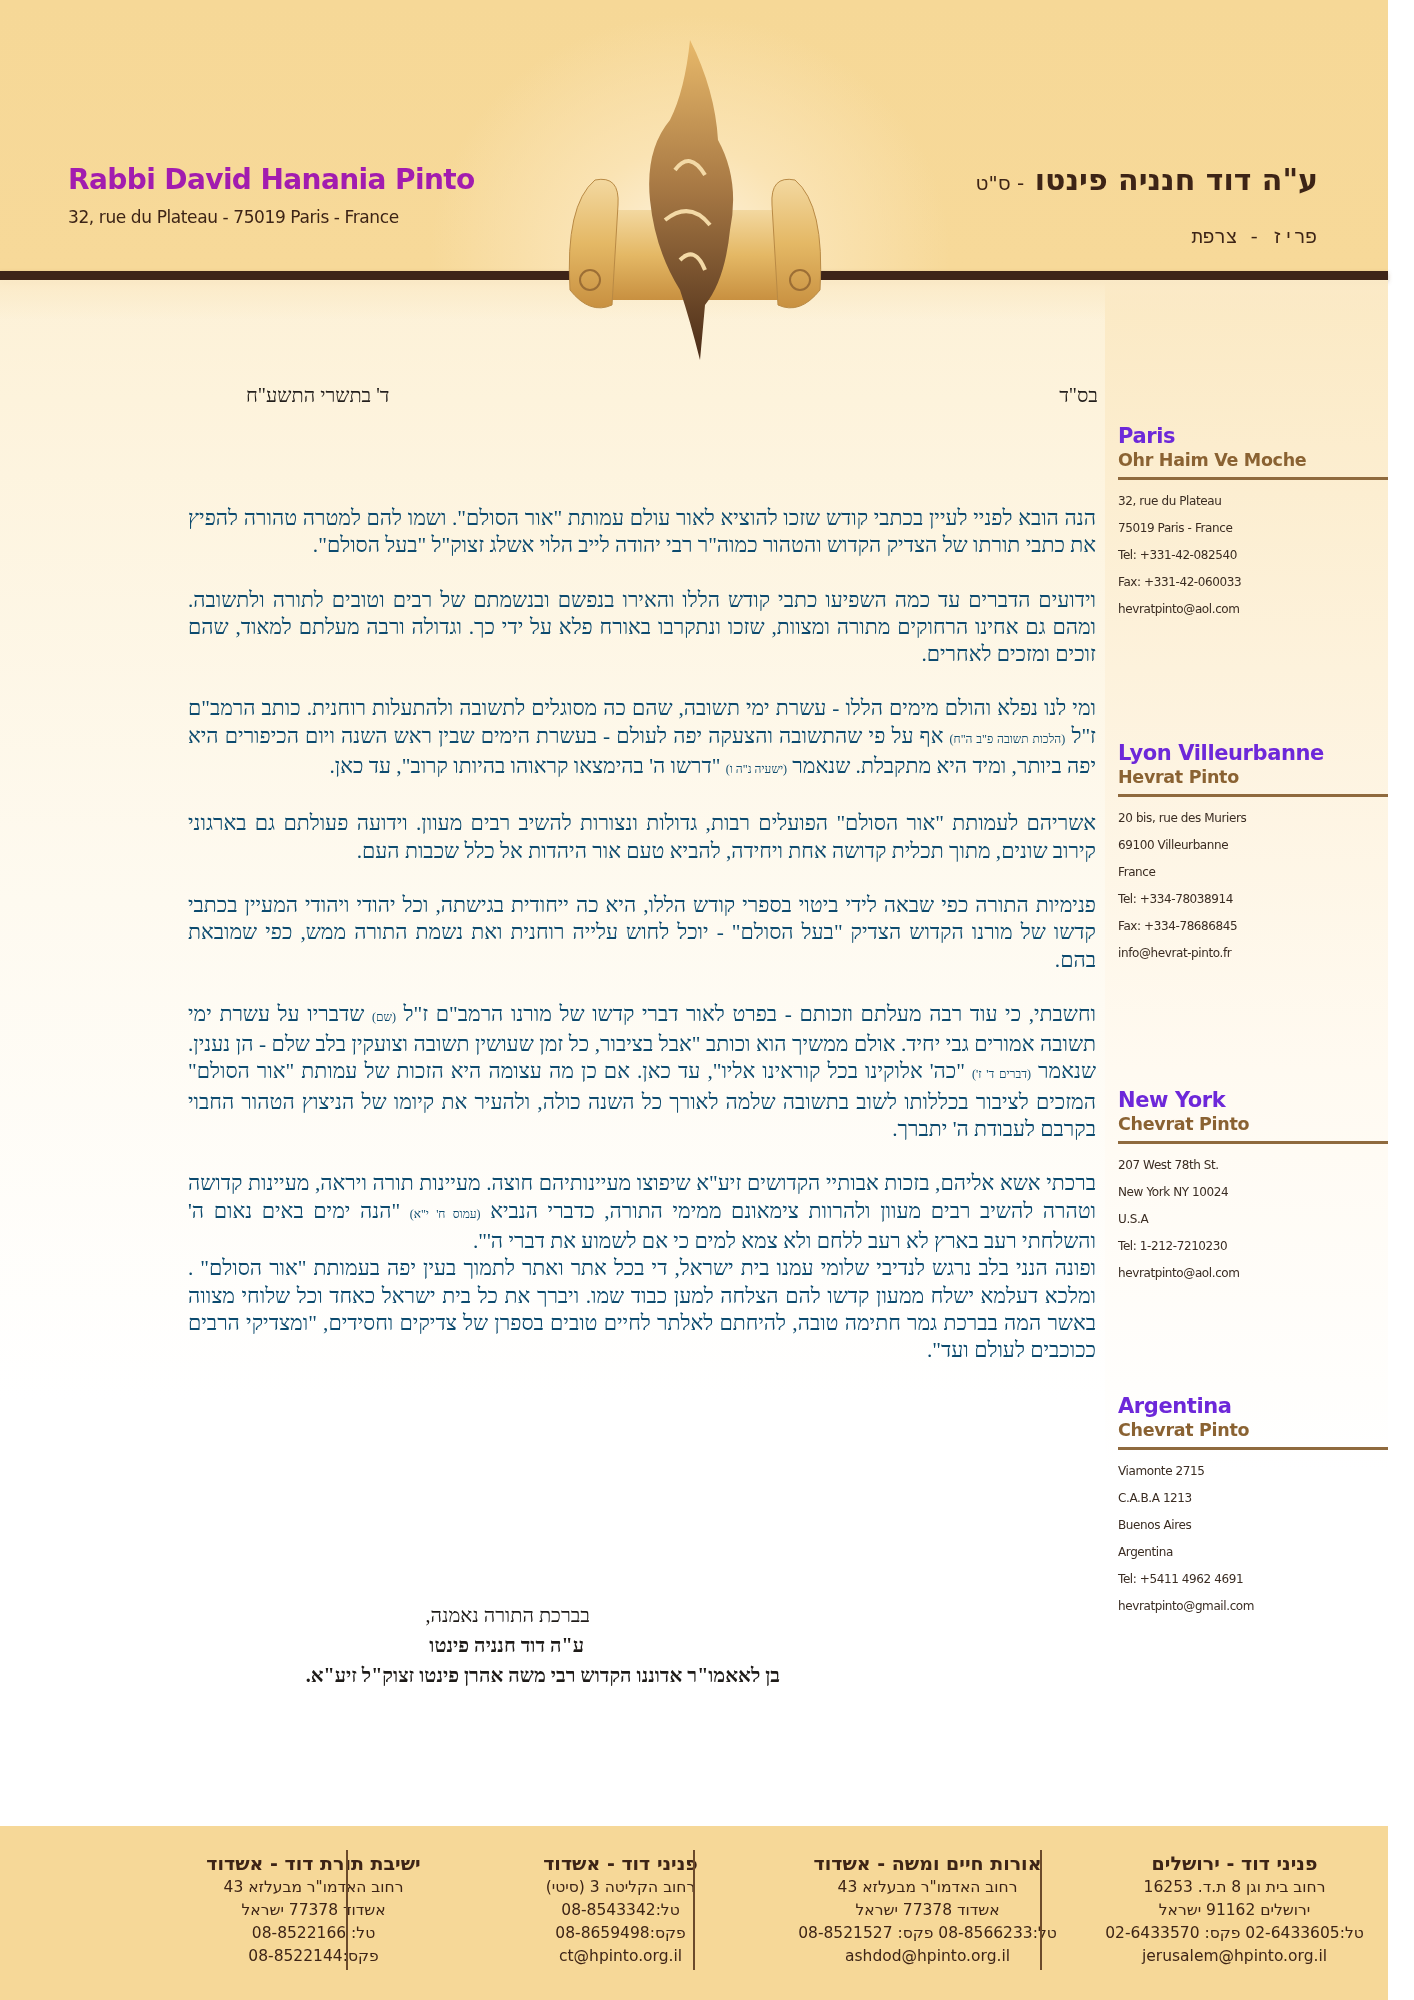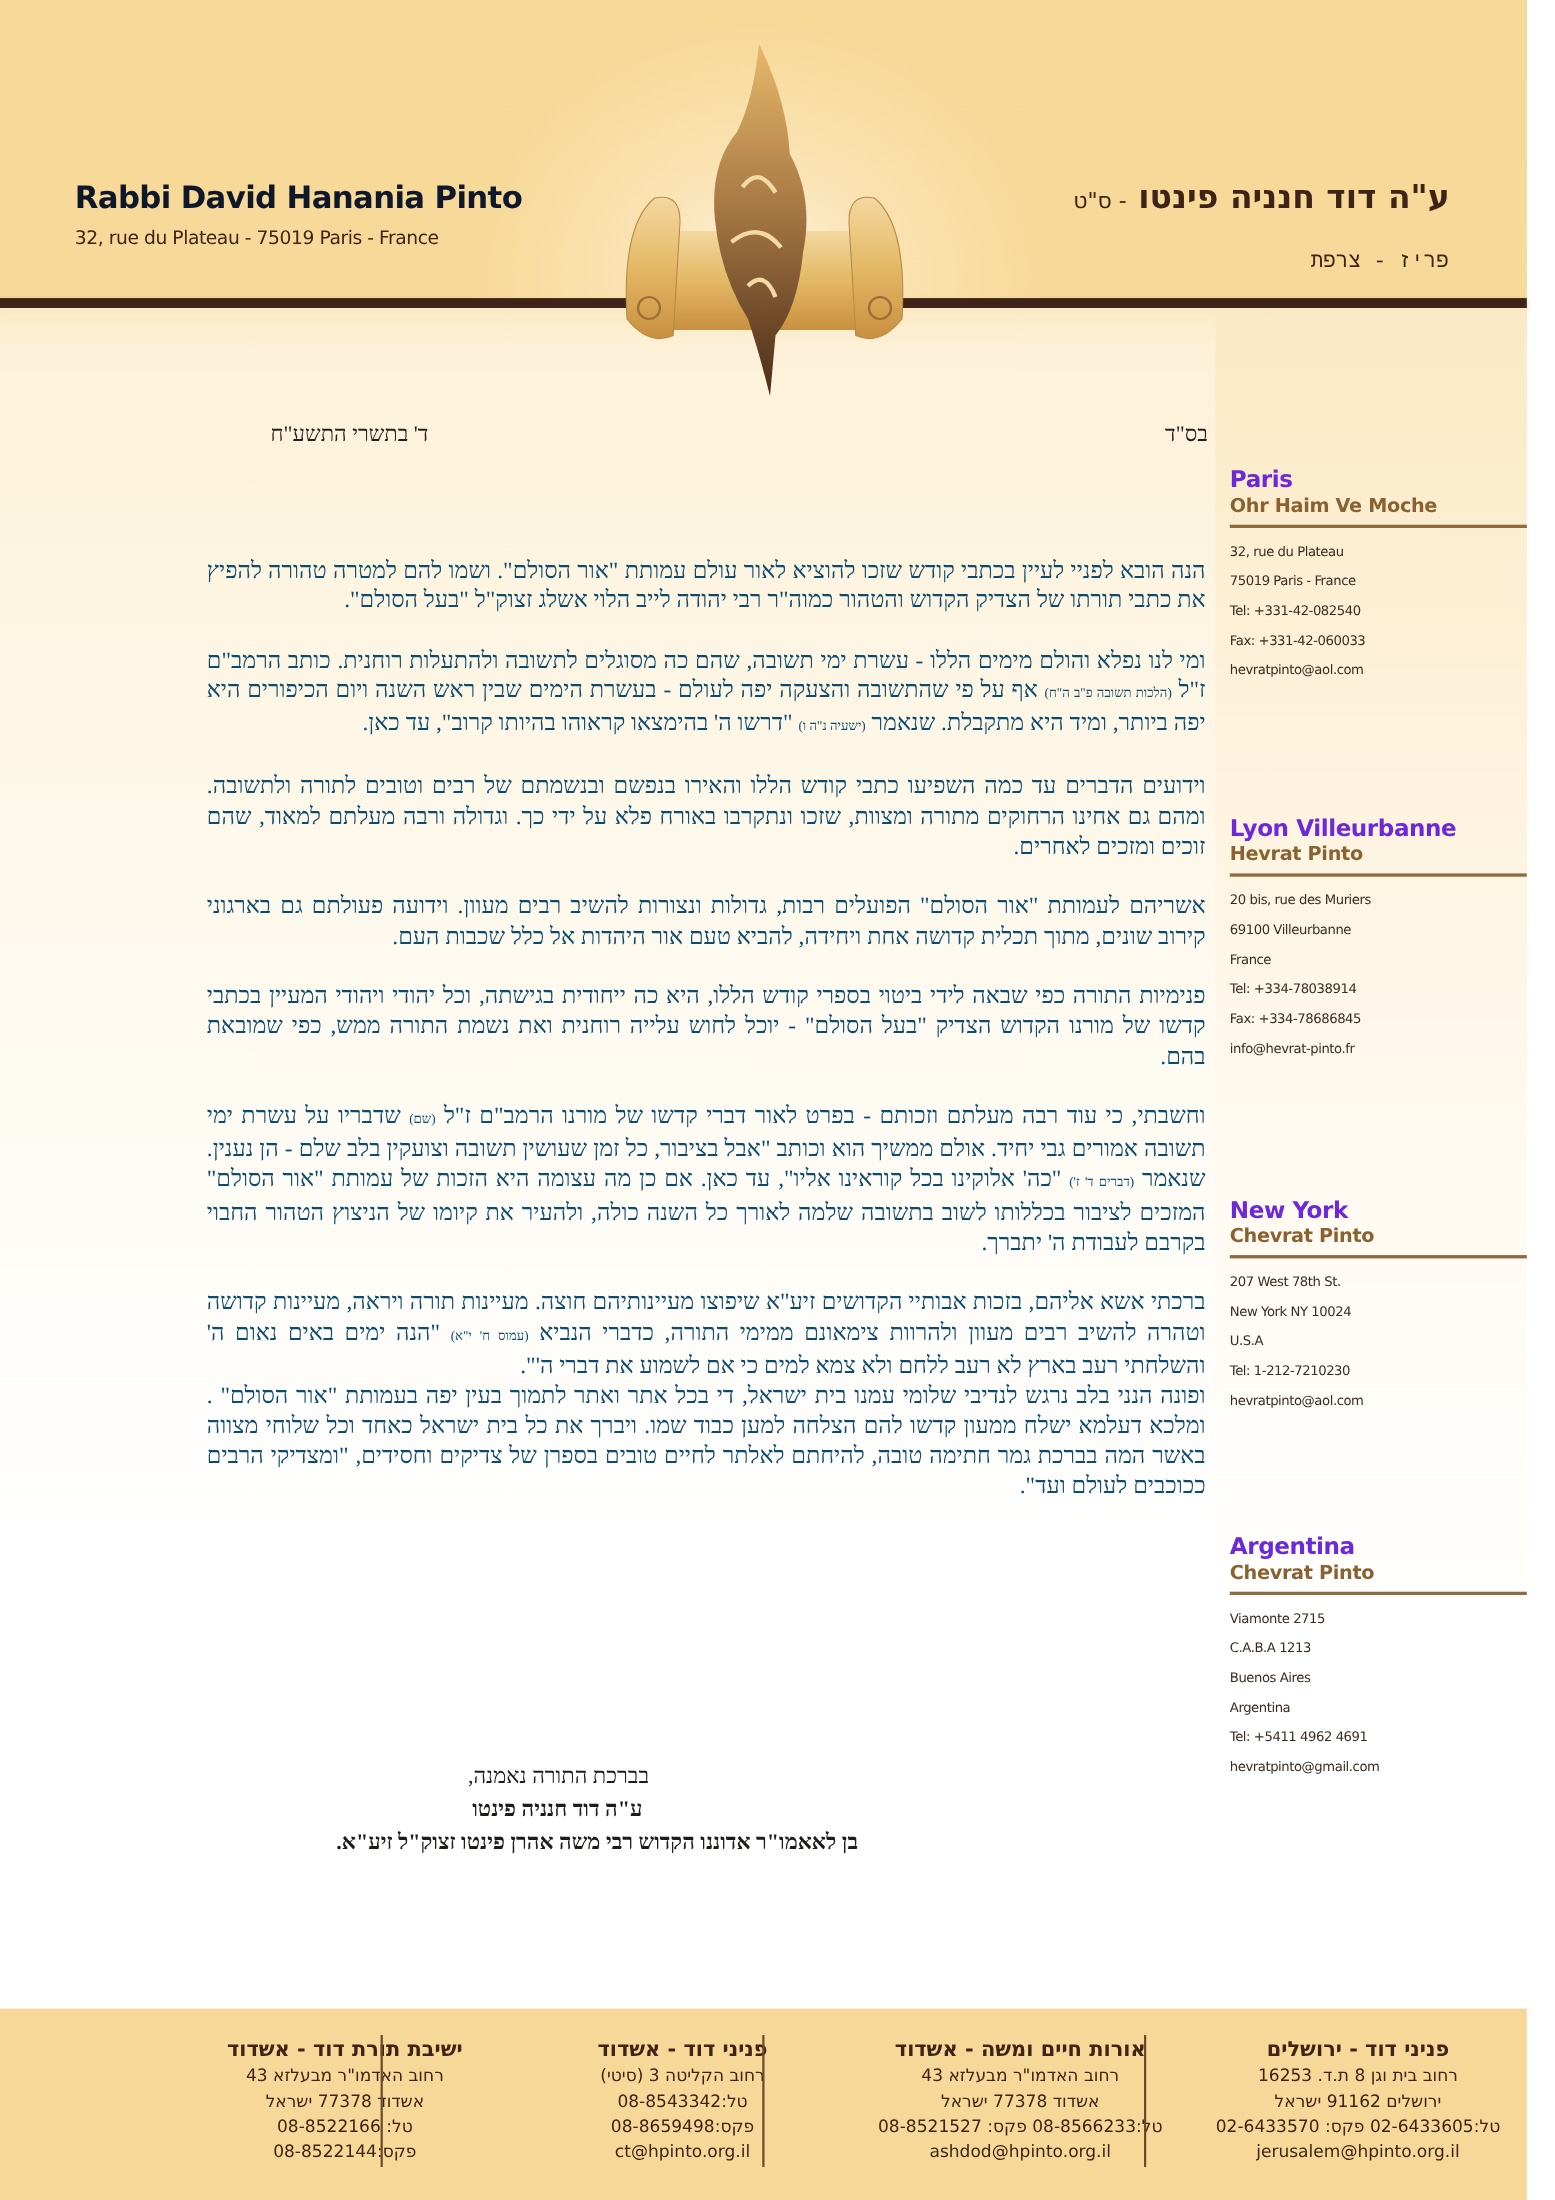--- a/index.html
+++ b/index.html
@@ -28,21 +28,21 @@
     background: #3e2418;
     box-shadow: 0 2px 4px rgba(120,80,40,0.35);
   }
   .header-below {
     position: absolute; left: 0; top: 280px; width: 1388px; height: 40px;
     background: linear-gradient(to bottom, #fbeac7, rgba(253,243,220,0));
   }
   .en-name {
     position: absolute; left: 68px; top: 163px;
     font-family: "DejaVu Sans", sans-serif; font-size: 28px; font-weight: bold;
-    color: #0f172a; letter-spacing: -0.6px;
+    color: #a21caf; letter-spacing: -0.6px;
   }
   .en-address {
     position: absolute; left: 68px; top: 207px;
     font-family: "DejaVu Sans", sans-serif; font-size: 17px; color: #3d2416; letter-spacing: -0.4px;
   }
   .he-name {
     position: absolute; right: 96px; top: 162px; direction: rtl;
     font-family: "DejaVu Sans", sans-serif; font-size: 30px; font-weight: bold; color: #3d2416;
     white-space: nowrap;
   }
@@ -154,22 +154,22 @@
   <circle cx="260" cy="250" r="10" fill="none" stroke="#9c6e35" stroke-width="2"></circle>
   <path d="M150 10 Q175 60 178 110 Q200 150 190 200 Q185 250 165 275 L160 330 Q150 290 140 260 Q115 220 110 170 Q105 120 130 90 Q145 60 150 10 Z" fill="url(#flameG)"></path>
   <path d="M135 140 Q150 120 165 145 M125 190 Q150 170 170 195 M140 230 Q155 215 165 240" stroke="#f3d9a6" stroke-width="4" fill="none"></path>
 </svg>
 
 <div class="letter-head-right">בס"ד</div>
 <div class="letter-head-left">ד' בתשרי התשע"ח</div>
 
 <div class="letter-body">
   <p>הנה הובא לפניי לעיין בכתבי קודש שזכו להוציא לאור עולם עמותת "אור הסולם". ושמו להם למטרה טהורה להפיץ את כתבי תורתו של הצדיק הקדוש והטהור כמוה"ר רבי יהודה לייב הלוי אשלג זצוק"ל "בעל הסולם".</p>
+  <p>וידועים הדברים עד כמה השפיעו כתבי קודש הללו והאירו בנפשם ובנשמתם של רבים וטובים לתורה ולתשובה. ומהם גם אחינו הרחוקים מתורה ומצוות, שזכו ונתקרבו באורח פלא על ידי כך. וגדולה ורבה מעלתם למאוד, שהם זוכים ומזכים לאחרים.</p>
   <p><span>ומי לנו נפלא והולם מימים הללו - עשרת ימי תשובה, שהם כה מסוגלים לתשובה ולהתעלות רוחנית. כותב הרמב"ם ז"ל </span><span class="cite">(הלכות תשובה פ"ב ה"ח)</span><span> אף על פי שהתשובה והצעקה יפה לעולם - בעשרת הימים שבין ראש השנה ויום הכיפורים היא יפה ביותר, ומיד היא מתקבלת. שנאמר </span><span class="cite">(ישעיה נ"ה ו)</span><span> "דרשו ה' בהימצאו קראוהו בהיותו קרוב", עד כאן.</span></p>
-  <p>וידועים הדברים עד כמה השפיעו כתבי קודש הללו והאירו בנפשם ובנשמתם של רבים וטובים לתורה ולתשובה. ומהם גם אחינו הרחוקים מתורה ומצוות, שזכו ונתקרבו באורח פלא על ידי כך. וגדולה ורבה מעלתם למאוד, שהם זוכים ומזכים לאחרים.</p>
   <p>אשריהם לעמותת "אור הסולם" הפועלים רבות, גדולות ונצורות להשיב רבים מעוון. וידועה פעולתם גם בארגוני קירוב שונים, מתוך תכלית קדושה אחת ויחידה, להביא טעם אור היהדות אל כלל שכבות העם.</p>
   <p>פנימיות התורה כפי שבאה לידי ביטוי בספרי קודש הללו, היא כה ייחודית בגישתה, וכל יהודי ויהודי המעיין בכתבי קדשו של מורנו הקדוש הצדיק "בעל הסולם" - יוכל לחוש עלייה רוחנית ואת נשמת התורה ממש, כפי שמובאת בהם.</p>
   <p><span>וחשבתי, כי עוד רבה מעלתם וזכותם - בפרט לאור דברי קדשו של מורנו הרמב"ם ז"ל </span><span class="cite">(שם)</span><span> שדבריו על עשרת ימי תשובה אמורים גבי יחיד. אולם ממשיך הוא וכותב "אבל בציבור, כל זמן שעושין תשובה וצועקין בלב שלם - הן נענין. שנאמר </span><span class="cite">(דברים ד' ז')</span><span> "כה' אלוקינו בכל קוראינו אליו", עד כאן. אם כן מה עצומה היא הזכות של עמותת "אור הסולם" המזכים לציבור בכללותו לשוב בתשובה שלמה לאורך כל השנה כולה, ולהעיר את קיומו של הניצוץ הטהור החבוי בקרבם לעבודת ה' יתברך.</span></p>
   <p class="tight"><span>ברכתי אשא אליהם, בזכות אבותיי הקדושים זיע"א שיפוצו מעיינותיהם חוצה. מעיינות תורה ויראה, מעיינות קדושה וטהרה להשיב רבים מעוון ולהרוות צימאונם ממימי התורה, כדברי הנביא </span><span class="cite">(עמוס ח' י"א)</span><span> "הנה ימים באים נאום ה' והשלחתי רעב בארץ לא רעב ללחם ולא צמא למים כי אם לשמוע את דברי ה'".</span></p>
   <p>ופונה הנני בלב נרגש לנדיבי שלומי עמנו בית ישראל, די בכל אתר ואתר לתמוך בעין יפה בעמותת "אור הסולם" . ומלכא דעלמא ישלח ממעון קדשו להם הצלחה למען כבוד שמו. ויברך את כל בית ישראל כאחד וכל שלוחי מצווה באשר המה בברכת גמר חתימה טובה, להיחתם לאלתר לחיים טובים בספרן של צדיקים וחסידים, "ומצדיקי הרבים ככוכבים לעולם ועד".</p>
 </div>
 
 <div class="signature">
   <span class="line sig-greeting">בברכת התורה נאמנה,</span>
   <span class="line sig-name">ע"ה דוד חנניה פינטו</span>

